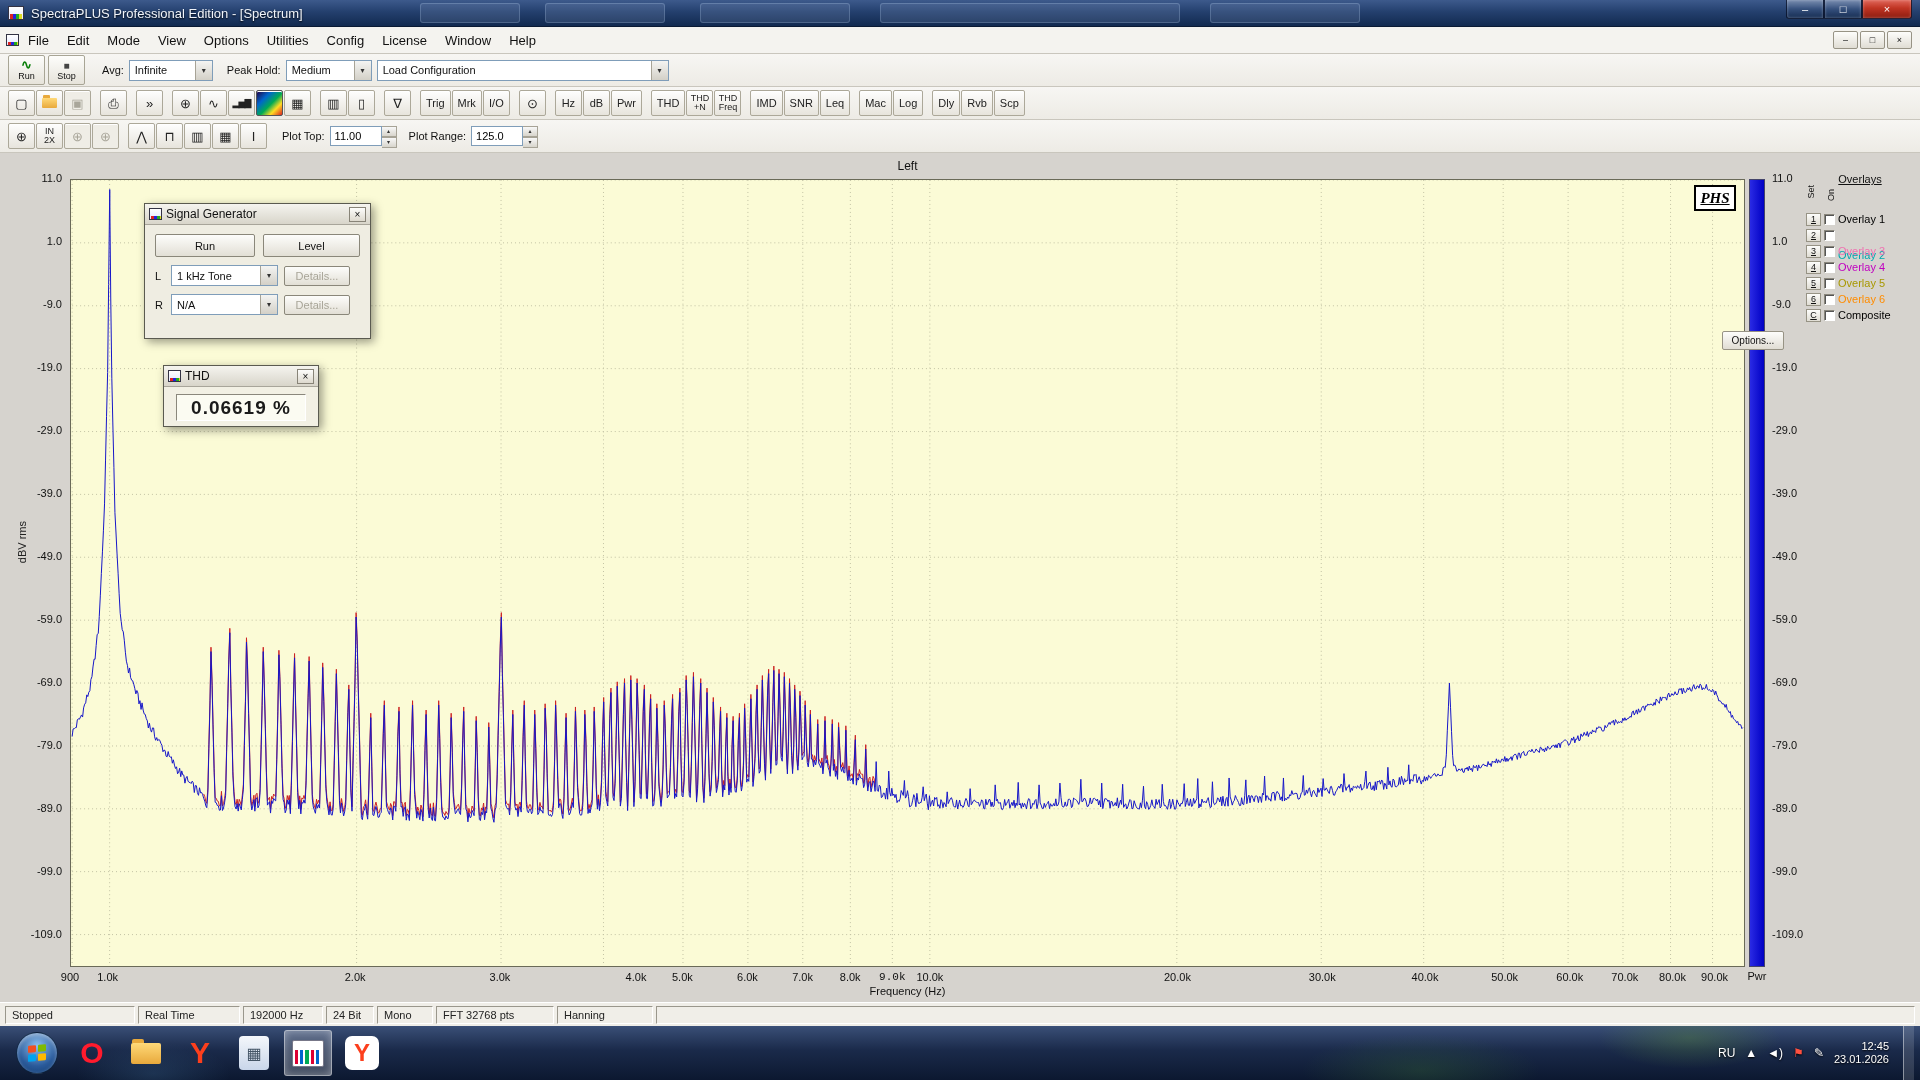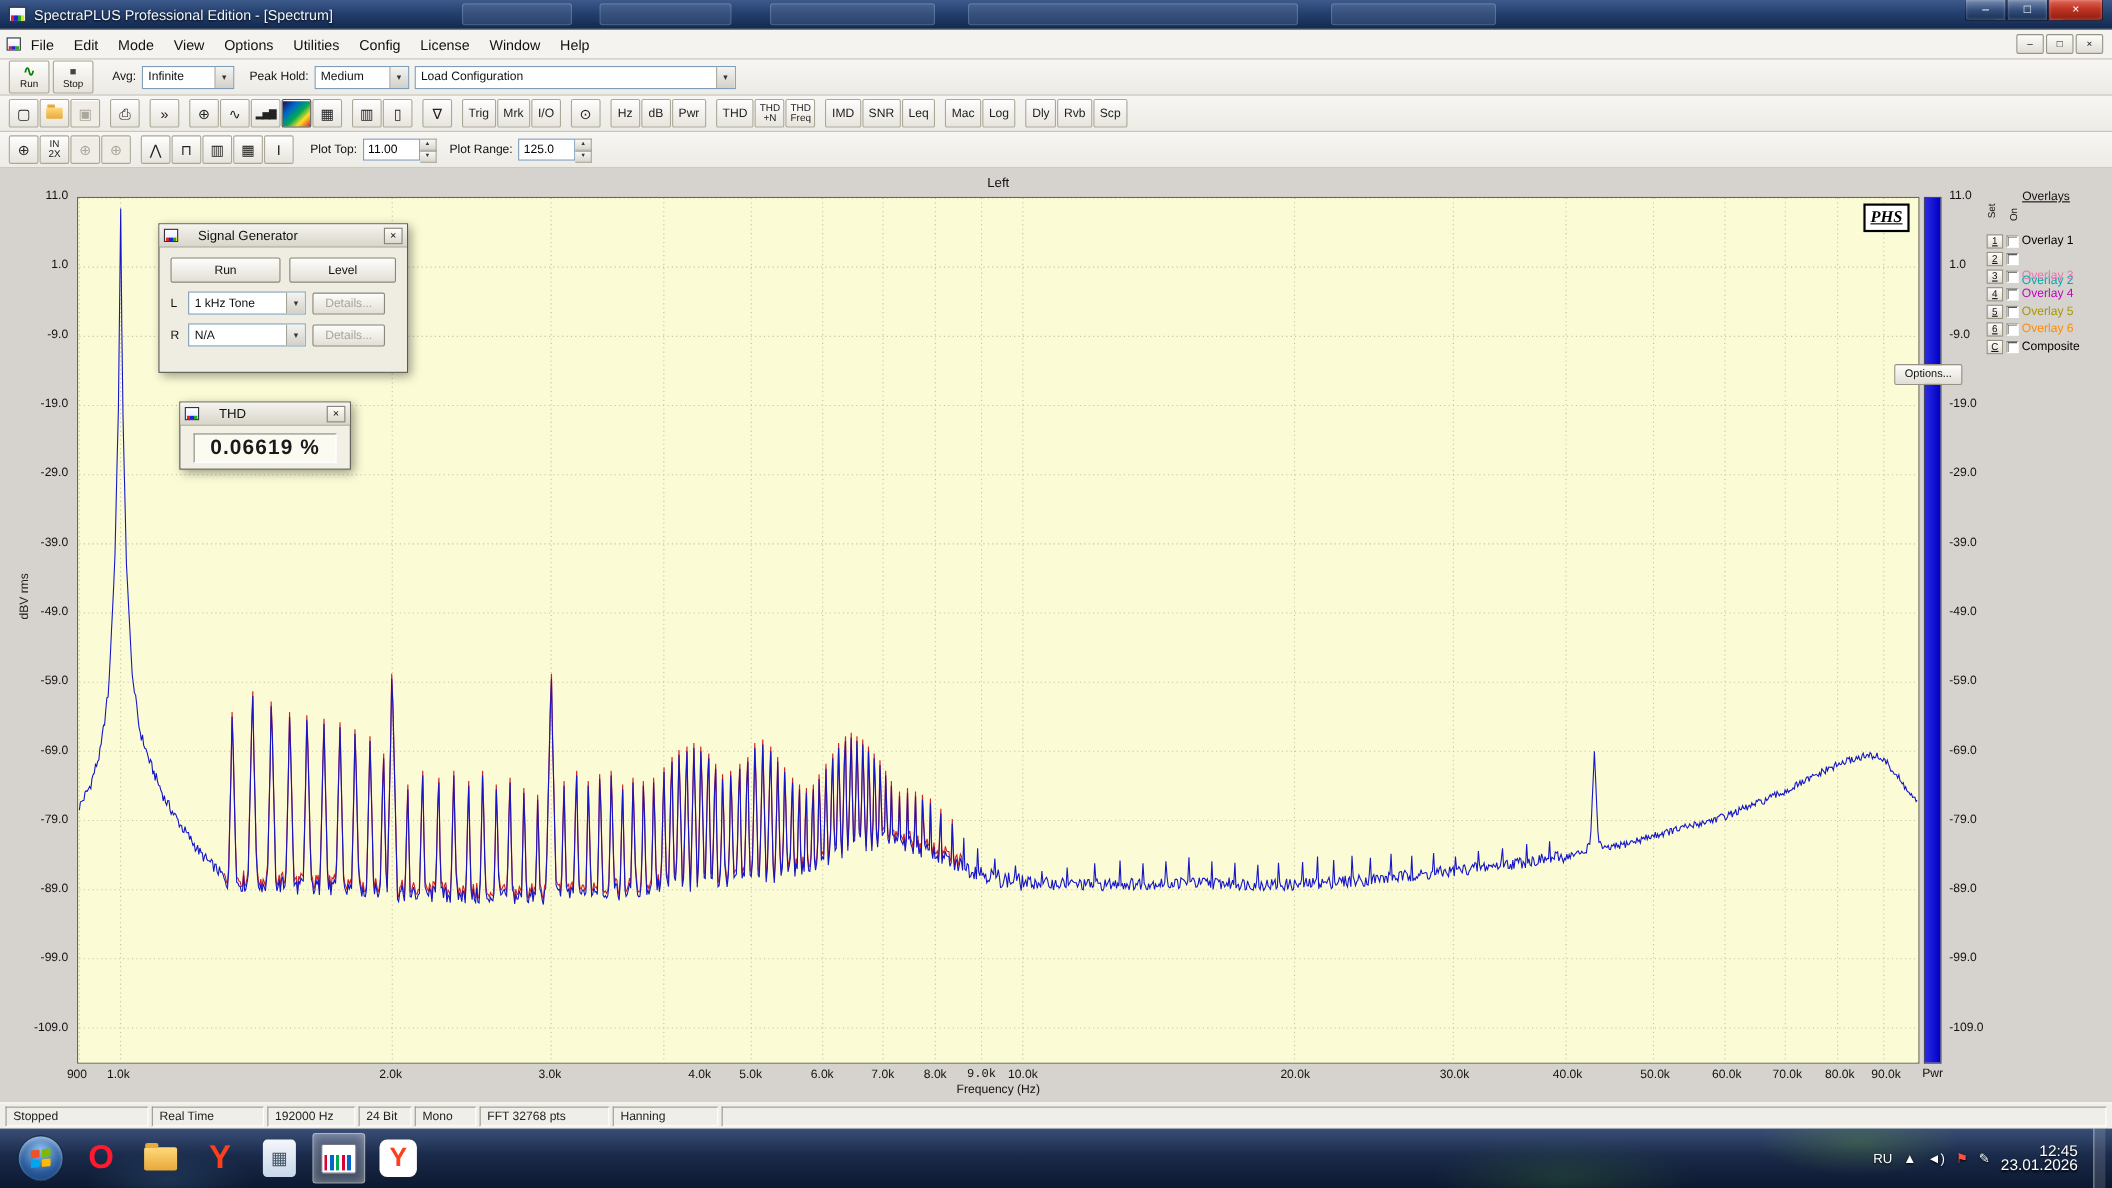--- a/index.html
+++ b/index.html
@@ -88,21 +88,21 @@
   .ovl-row{display:flex;align-items:center;height:16px;gap:3px}
   .ovl-btn{width:15px;height:13px;display:flex;align-items:center;justify-content:center;font-size:9px;text-decoration:underline;
     background:linear-gradient(#fdfdfb,#e0ddd4);border:1px solid #979385}
   .ovl-check{width:11px;height:11px;background:#fff;border:1px solid;border-color:#8a877c #fff #fff #8a877c;box-shadow:inset 1px 1px 0 #555}
   .ovl-label{font-size:11px;white-space:nowrap}
   .ovl-options{position:absolute;left:1722px;top:178px;width:62px;height:19px;display:flex;align-items:center;justify-content:center;font-size:10px;
     background:linear-gradient(#fdfdfb,#e0ddd4);border:1px solid #979385;border-radius:2px}
 
   
   .dlg{position:absolute;background:#efede2;border:1px solid #5a5a50;box-shadow:3px 3px 9px rgba(0,0,0,.4);z-index:6}
-  .dlg-title{height:21px;display:flex;align-items:center;gap:18px;padding:0 4px;background:linear-gradient(#f5f4ef,#d8d5ca);border-bottom:1px solid #a8a59a;font-size:12px}
+  .dlg-title{height:21px;display:flex;align-items:center;gap:4px;padding:0 4px;background:linear-gradient(#f5f4ef,#d8d5ca);border-bottom:1px solid #a8a59a;font-size:12px}
   .dlg-close{margin-left:auto;width:17px;height:15px;display:flex;align-items:center;justify-content:center;font-size:10px;
     background:linear-gradient(#fdfdfb,#ddd9ce);border:1px solid #888478}
   .sg{left:144px;top:50px;width:227px;height:136px}
   .sg-btnrow{display:flex;gap:8px;margin:9px 10px 0}
   .btn{height:23px;display:flex;align-items:center;justify-content:center;font-size:11px;
     background:linear-gradient(#fdfdfb,#e2dfd5);border:1px solid #8a877a;border-radius:2px}
   .btn.dis{color:#a8a598}
   .sg-run{width:100px}.sg-level{width:97px}
   .sg-row{display:flex;align-items:center;gap:6px;margin:8px 10px 0}
   .sg-ch{width:10px;font-size:11px}
@@ -138,21 +138,21 @@
   .ylet{font-size:30px;font-weight:bold;color:#fc3f1d;line-height:30px}
   .calc{width:30px;height:34px;background:linear-gradient(#f4f7fb,#c9d6ea);border-radius:4px;color:#456;display:flex;align-items:center;justify-content:center;font-size:16px}
   .spectra{width:32px;height:27px;background:#fff;border:1px solid #778;border-radius:2px;position:relative;overflow:hidden}
   .spectra::before{content:"";position:absolute;left:2px;right:2px;bottom:2px;top:9px;
     background:linear-gradient(90deg,#d03 0 10%,transparent 10% 18%,#06c 18% 32%,transparent 32% 40%,#0a5 40% 52%,transparent 52% 60%,#d03 60% 72%,transparent 72% 80%,#06c 80% 92%,transparent 92%)}
   .ybox{width:34px;height:34px;background:#fff;border-radius:7px;display:flex;align-items:center;justify-content:center}
   .ybox b{color:#fc3f1d;font-size:24px}
   .tray{margin-left:auto;display:flex;align-items:center;gap:10px;color:#fff;font-size:12px}
   .tray-ico{text-shadow:0 1px 2px #000}
   .flagred{color:#ff5040}
-  .clock{font-size:14px;line-height:13px;text-align:right;text-shadow:0 1px 2px #000;margin-right:4px}
+  .clock{font-size:11px;line-height:13px;text-align:right;text-shadow:0 1px 2px #000;margin-right:4px}
   .showdesk{width:11px;height:54px;background:rgba(255,255,255,.14);border-left:1px solid rgba(255,255,255,.45)}
 </style>
 </head>
 <body>
 
 <div class="app">
 
   <div class="titlebar">
     <span class="app-icon16"></span>
     <span class="tb-title">SpectraPLUS Professional Edition - [Spectrum]</span>

